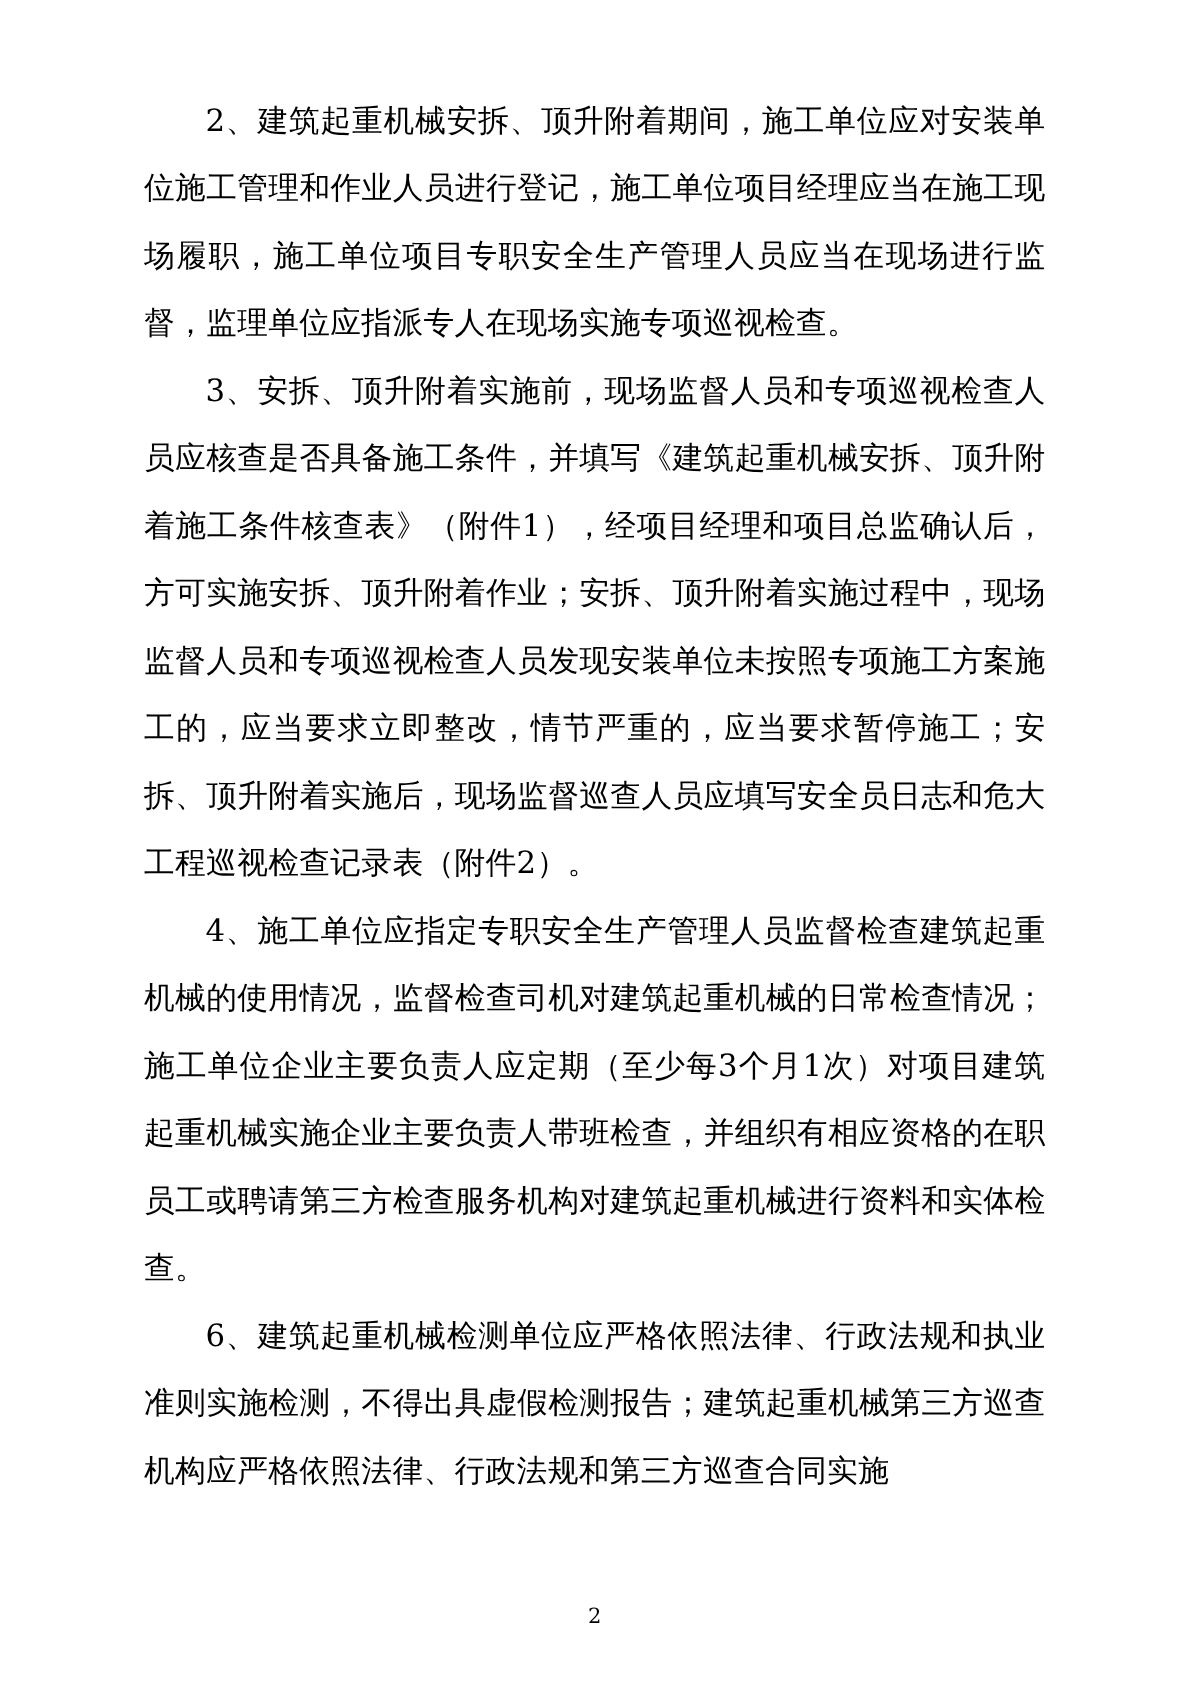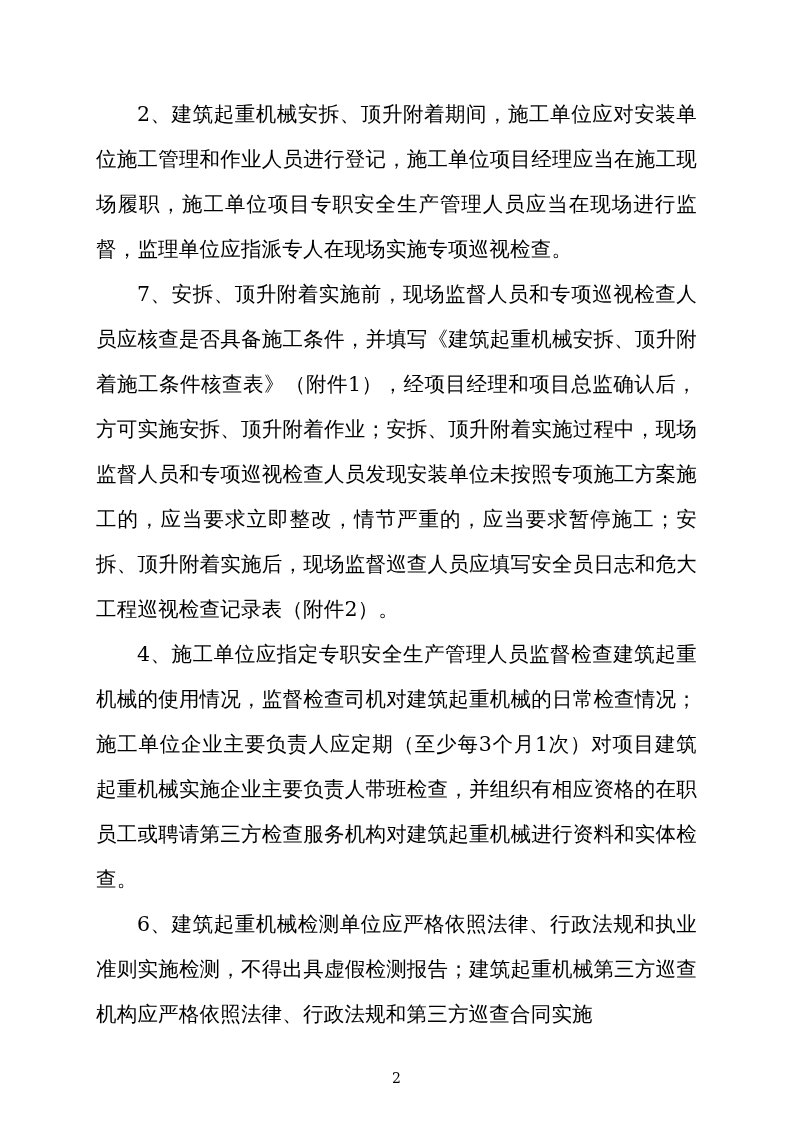--- a/index.html
+++ b/index.html
@@ -12,21 +12,21 @@
     background: #ffffff;
     font-family: "DejaVu Serif", "Liberation Serif", serif;
     color: #000000;
     -webkit-font-smoothing: antialiased;
   }
   .page {
     position: relative;
     box-sizing: border-box;
     width: 793px;
     height: 1122px;
-    padding: 92px 96px 60px 96px;
+    padding: 58px 96px 60px 96px;
     background: #fff;
   }
   .doc-body {
     font-size: 20.5px;
     line-height: 45px;
     letter-spacing: 0.2px;
     text-align: justify;
     text-justify: inter-ideograph;
   }
   .para {
@@ -44,18 +44,18 @@
     font-family: "DejaVu Serif", "Liberation Serif", serif;
     color: #000;
   }
 </style>
 </head>
 <body>
 
 <div class="page">
   <div class="doc-body">
     <p class="para">2、建筑起重机械安拆、顶升附着期间，施工单位应对安装单位施工管理和作业人员进行登记，施工单位项目经理应当在施工现场履职，施工单位项目专职安全生产管理人员应当在现场进行监督，监理单位应指派专人在现场实施专项巡视检查。</p>
-    <p class="para">7、安拆、顶升附着实施前，现场监督人员和专项巡视检查人员应核查是否具备施工条件，并填写《建筑起重机械安拆、顶升附着施工条件核查表》（附件1），经项目经理和项目总监确认后，方可实施安拆、顶升附着作业；安拆、顶升附着实施过程中，现场监督人员和专项巡视检查人员发现安装单位未按照专项施工方案施工的，应当要求立即整改，情节严重的，应当要求暂停施工；安拆、顶升附着实施后，现场监督巡查人员应填写安全员日志和危大工程巡视检查记录表（附件2）。</p>
+    <p class="para">3、安拆、顶升附着实施前，现场监督人员和专项巡视检查人员应核查是否具备施工条件，并填写《建筑起重机械安拆、顶升附着施工条件核查表》（附件1），经项目经理和项目总监确认后，方可实施安拆、顶升附着作业；安拆、顶升附着实施过程中，现场监督人员和专项巡视检查人员发现安装单位未按照专项施工方案施工的，应当要求立即整改，情节严重的，应当要求暂停施工；安拆、顶升附着实施后，现场监督巡查人员应填写安全员日志和危大工程巡视检查记录表（附件2）。</p>
     <p class="para">4、施工单位应指定专职安全生产管理人员监督检查建筑起重机械的使用情况，监督检查司机对建筑起重机械的日常检查情况；施工单位企业主要负责人应定期（至少每3个月1次）对项目建筑起重机械实施企业主要负责人带班检查，并组织有相应资格的在职员工或聘请第三方检查服务机构对建筑起重机械进行资料和实体检查。</p>
     <p class="para">6、建筑起重机械检测单位应严格依照法律、行政法规和执业准则实施检测，不得出具虚假检测报告；建筑起重机械第三方巡查机构应严格依照法律、行政法规和第三方巡查合同实施</p>
   </div>
   <div class="page-number">2</div>
 </div>
 
 </body></html>

